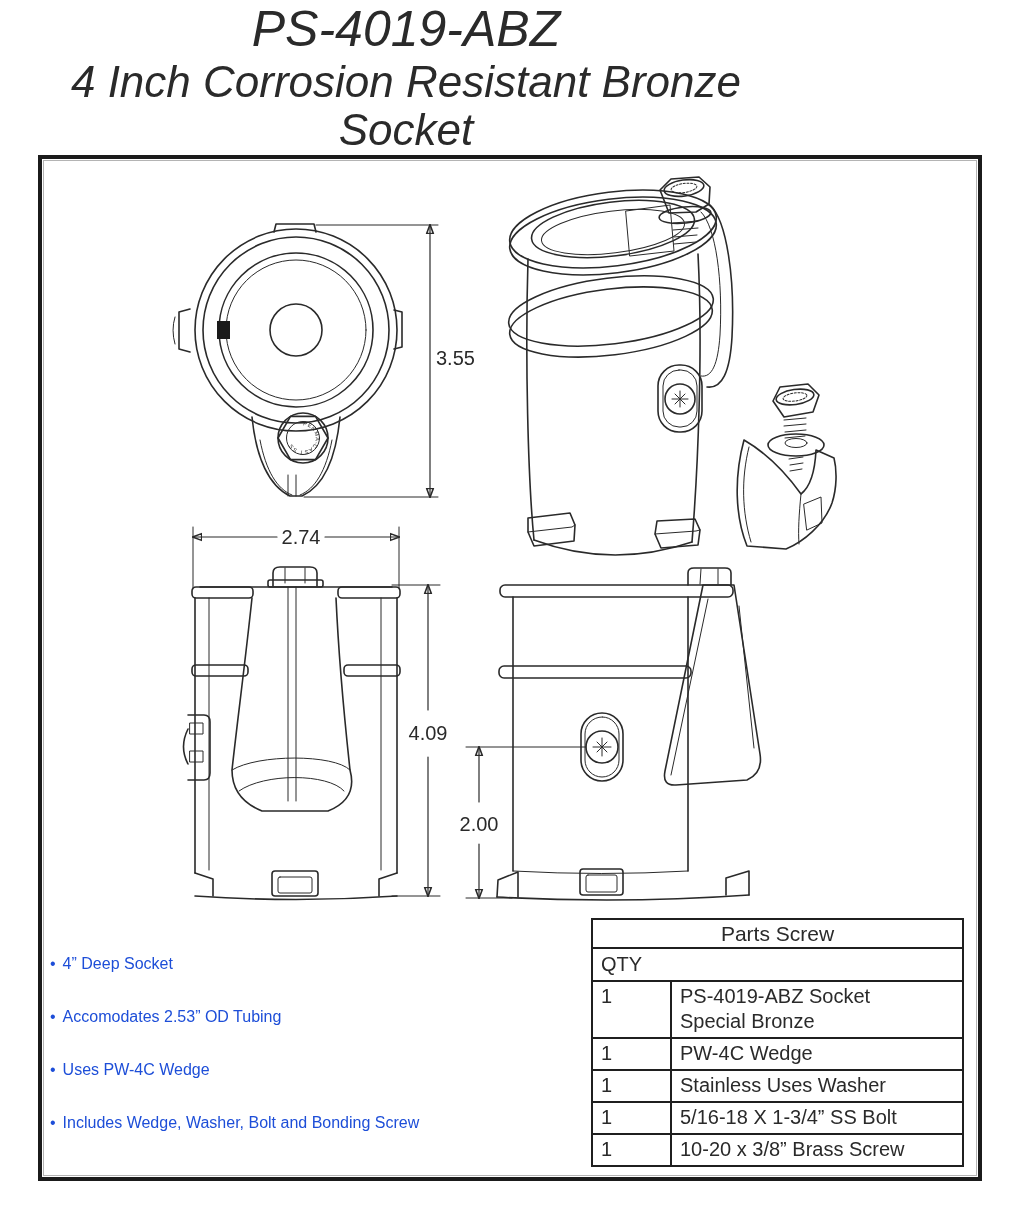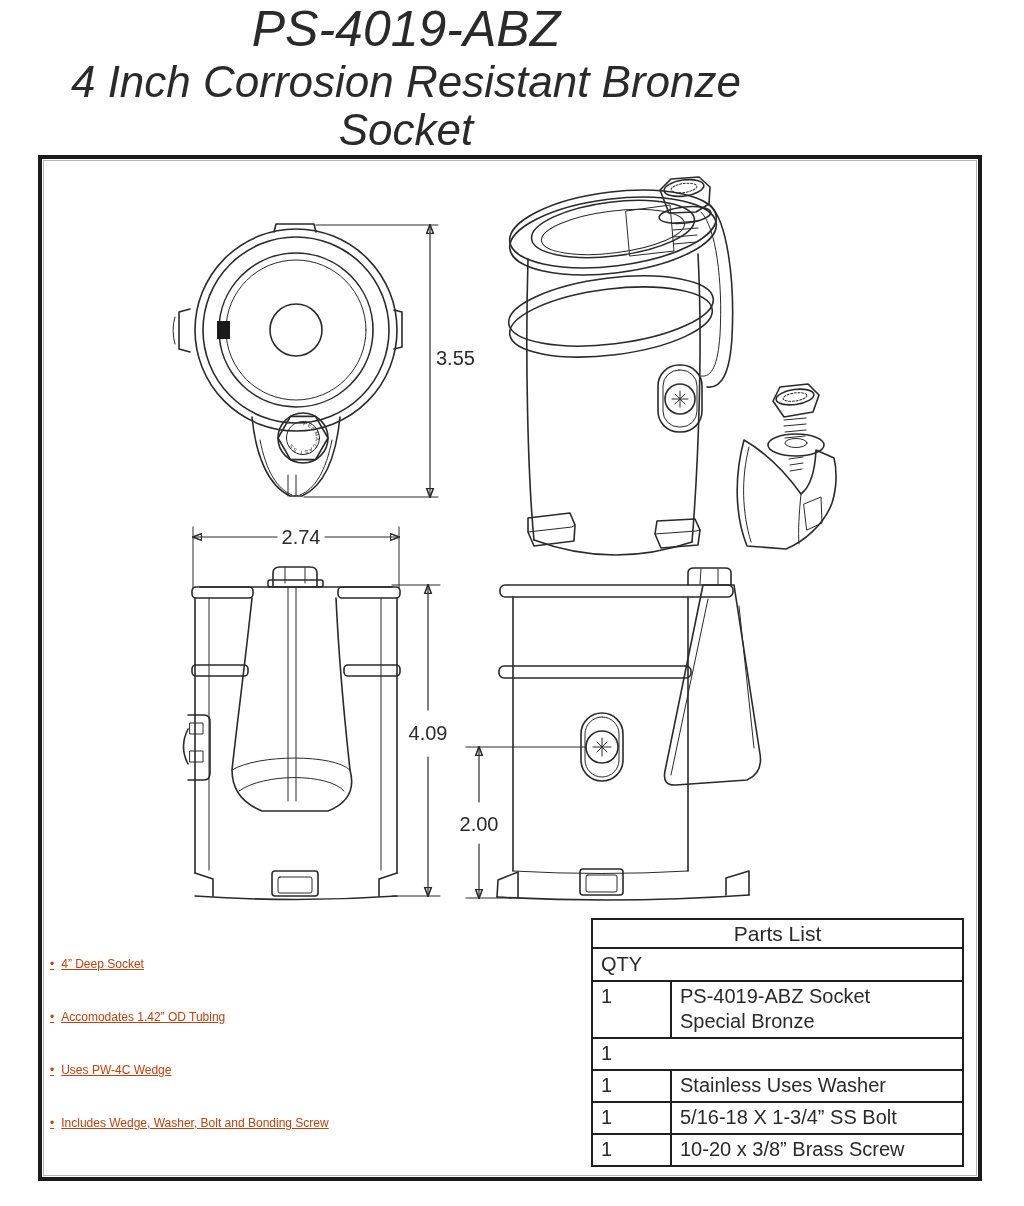--- a/index.html
+++ b/index.html
@@ -19,21 +19,21 @@
   svg.drawing{position:absolute;left:0;top:0;}
   .ln path,.ln line,.ln circle,.ln ellipse,.ln rect,.ln polygon,.ln polyline{
     stroke:#2a2a2a;stroke-width:1.6;fill:none;stroke-linejoin:round;stroke-linecap:round;}
   .ln .thin{stroke-width:1;}
   .ln .dim{stroke-width:1.2;}
   .ln .fillb{fill:#1a1a1a;stroke:none;}
   .ln text{fill:#2a2a2a;stroke:none;font-size:20px;font-family:"Liberation Sans",sans-serif;}
   .ln text.stamp{font-size:5.5px;letter-spacing:0.6px;}
   
   .features{position:absolute;left:8px;top:794px;width:545px;margin:0;padding:0;list-style:none;}
-  .features li{font-size:12px;line-height:22px;margin:0 0 31px 0;color:#c2410c;text-decoration:underline;}
+  .features li{font-size:16px;line-height:22px;margin:0 0 31px 0;color:#1d4ed8;}
   .features .blt{margin-right:7px;}
   
   .parts{position:absolute;left:549px;top:759px;width:369px;border:2px solid #1f1f1f;background:#fff;font-size:20px;}
   .parts .ttl{min-height:27px;line-height:27px;text-align:center;font-size:21px;border-bottom:2px solid #1f1f1f;}
   .parts .prow{display:grid;grid-template-columns:77px 1fr;border-bottom:2px solid #1f1f1f;}
   .parts .prow:last-child{border-bottom:none;}
   .parts .cell{padding:2px 6px 3px 8px;line-height:25px;}
   .parts .desc{border-left:2px solid #1f1f1f;white-space:pre-line;}
   .parts .hdr .cell{line-height:26px;}
 </style>
@@ -185,37 +185,38 @@
       <path class="thin" d="M 424 588 L 544 588"></path>
       <line class="dim" x1="437" y1="588" x2="437" y2="643" marker-start="url(#arr)"></line>
       <line class="dim" x1="437" y1="685" x2="437" y2="739" marker-end="url(#arr)"></line>
       <text x="437" y="672" text-anchor="middle">2.00</text>
       <path class="thin" d="M 424 739 L 470 739"></path>
     </g>
   </svg>
 
   <ul class="features">
     <li><span class="blt">•</span><span>4” Deep Socket</span></li>
-    <li><span class="blt">•</span><span>Accomodates 1.42” OD Tubing</span></li>
+    <li><span class="blt">•</span><span>Accomodates 2.53” OD Tubing</span></li>
     <li><span class="blt">•</span><span>Uses PW-4C Wedge</span></li>
     <li><span class="blt">•</span><span>Includes Wedge, Washer, Bolt and Bonding Screw</span></li>
   </ul>
 
   <div class="parts">
-    <div class="ttl">Parts List</div>
+    <div class="ttl">Parts Screw</div>
     <div class="prow hdr">
       <div class="cell">QTY</div>
     </div>
     <div class="prow">
       <div class="cell">1</div>
       <div class="cell desc">PS-4019-ABZ Socket
 Special Bronze</div>
     </div>
     <div class="prow">
       <div class="cell">1</div>
+      <div class="cell desc">PW-4C Wedge</div>
     </div>
     <div class="prow">
       <div class="cell">1</div>
       <div class="cell desc">Stainless Uses Washer</div>
     </div>
     <div class="prow">
       <div class="cell">1</div>
       <div class="cell desc">5/16-18 X 1-3/4” SS Bolt</div>
     </div>
     <div class="prow">

